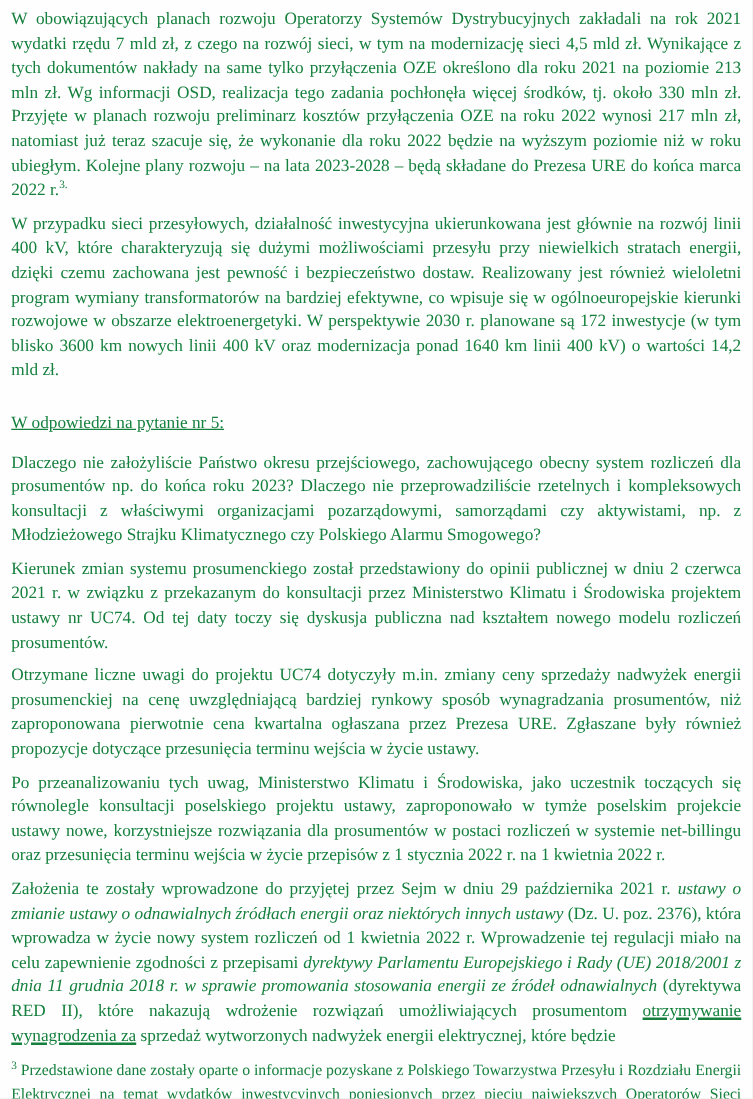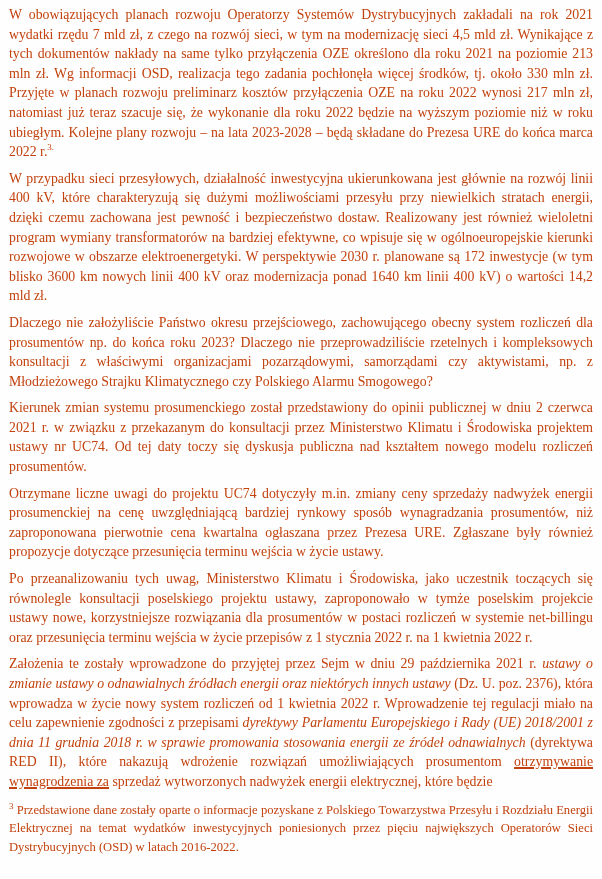--- a/index.html
+++ b/index.html
@@ -6,21 +6,21 @@
     margin: 0;
     padding: 0;
     background: #e8e8e8;
   }
   .page {
     position: relative;
     width: 602px;
     height: 879px;
     margin: 0 auto;
     background: #fefefe;
-    color: #c2410c;
+    color: #15803d;
     font-family: "Liberation Serif", "DejaVu Serif", serif;
     font-size: 13.8px;
     line-height: 19.6px;
     box-sizing: border-box;
     padding: 5px 9px 0 9px;
     overflow: hidden;
     text-align: justify;
   }
   p.para {
     margin: 0 0 7px 0;
@@ -59,20 +59,21 @@
 </style>
 </head>
 <body>
 
 <div class="page">
 
   <p class="para"><span>W obowiązujących planach rozwoju Operatorzy Systemów Dystrybucyjnych zakładali na rok 2021 wydatki rzędu 7 mld zł, z czego na rozwój sieci, w tym na modernizację sieci 4,5 mld zł. Wynikające z tych dokumentów nakłady na same tylko przyłączenia OZE określono dla roku 2021 na poziomie 213 mln zł. Wg informacji OSD, realizacja tego zadania pochłonęła więcej środków, tj. około 330 mln zł. Przyjęte w planach rozwoju preliminarz kosztów przyłączenia OZE na roku 2022 wynosi 217 mln zł, natomiast już teraz szacuje się, że wykonanie dla roku 2022 będzie na wyższym poziomie niż w roku ubiegłym. Kolejne plany rozwoju – na lata 2023-2028 – będą składane do Prezesa URE do końca marca 2022 r.</span><sup class="fn-ref">3.</sup></p>
 
   <p class="para">W przypadku sieci przesyłowych, działalność inwestycyjna ukierunkowana jest głównie na rozwój linii 400 kV, które charakteryzują się dużymi możliwościami przesyłu przy niewielkich stratach energii, dzięki czemu zachowana jest pewność i bezpieczeństwo dostaw. Realizowany jest również wieloletni program wymiany transformatorów na bardziej efektywne, co wpisuje się w ogólnoeuropejskie kierunki rozwojowe w obszarze elektroenergetyki. W perspektywie 2030 r. planowane są 172 inwestycje (w tym blisko 3600 km nowych linii 400 kV oraz modernizacja ponad 1640 km linii 400 kV) o wartości 14,2 mld zł.</p>
 
+  <h2 class="section-heading">W odpowiedzi na pytanie nr 5:</h2>
 
   <p class="question">Dlaczego nie założyliście Państwo okresu przejściowego, zachowującego obecny system rozliczeń dla prosumentów np. do końca roku 2023? Dlaczego nie przeprowadziliście rzetelnych i kompleksowych konsultacji z właściwymi organizacjami pozarządowymi, samorządami czy aktywistami, np. z Młodzieżowego Strajku Klimatycznego czy Polskiego Alarmu Smogowego?</p>
 
   <p class="para">Kierunek zmian systemu prosumenckiego został przedstawiony do opinii publicznej w dniu 2 czerwca 2021 r. w związku z przekazanym do konsultacji przez Ministerstwo Klimatu i Środowiska projektem ustawy nr UC74. Od tej daty toczy się dyskusja publiczna nad kształtem nowego modelu rozliczeń prosumentów.</p>
 
   <p class="para">Otrzymane liczne uwagi do projektu UC74 dotyczyły m.in. zmiany ceny sprzedaży nadwyżek energii prosumenckiej na cenę uwzględniającą bardziej rynkowy sposób wynagradzania prosumentów, niż zaproponowana pierwotnie cena kwartalna ogłaszana przez Prezesa URE. Zgłaszane były również propozycje dotyczące przesunięcia terminu wejścia w życie ustawy.</p>
 
   <p class="para">Po przeanalizowaniu tych uwag, Ministerstwo Klimatu i Środowiska, jako uczestnik toczących się równolegle konsultacji poselskiego projektu ustawy, zaproponowało w tymże poselskim projekcie ustawy nowe, korzystniejsze rozwiązania dla prosumentów w postaci rozliczeń w systemie net-billingu oraz przesunięcia terminu wejścia w życie przepisów z 1 stycznia 2022 r. na 1 kwietnia 2022 r.</p>
 
   <p class="para"><span>Założenia te zostały wprowadzone do przyjętej przez Sejm w dniu 29 października 2021 r. </span><span class="italic">ustawy o zmianie ustawy o odnawialnych źródłach energii oraz niektórych innych ustawy</span><span> (Dz. U. poz. 2376), która wprowadza w życie nowy system rozliczeń od 1 kwietnia 2022 r. Wprowadzenie tej regulacji miało na celu zapewnienie zgodności z przepisami </span><span class="italic">dyrektywy Parlamentu Europejskiego i Rady (UE) 2018/2001 z dnia 11 grudnia 2018 r. w sprawie promowania stosowania energii ze źródeł odnawialnych</span><span> (dyrektywa RED II), które nakazują wdrożenie rozwiązań umożliwiających prosumentom </span><span class="underline">otrzymywanie wynagrodzenia za</span><span> sprzedaż wytworzonych nadwyżek energii elektrycznej, które będzie</span></p>

